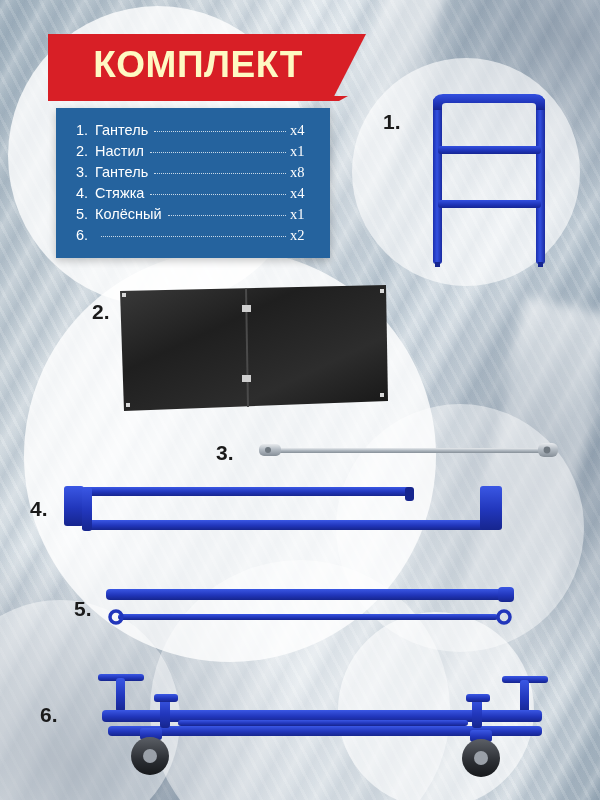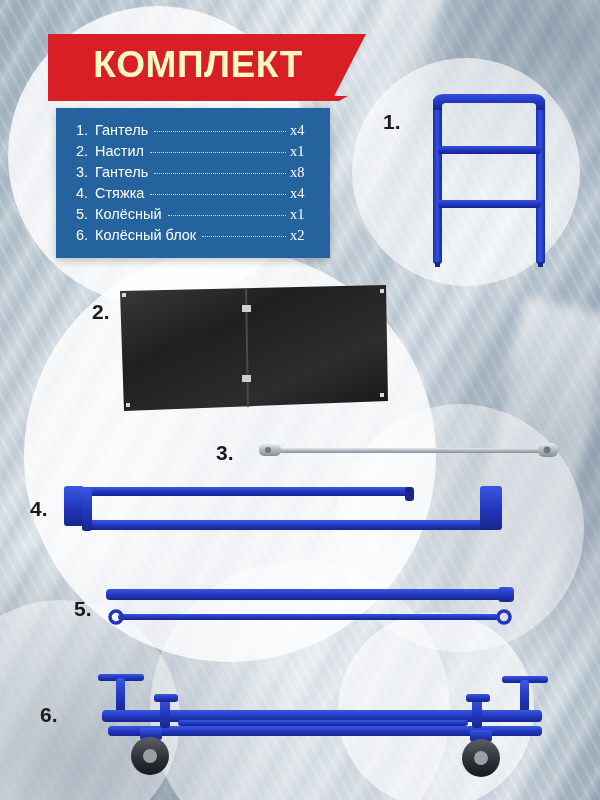--- a/index.html
+++ b/index.html
@@ -234,21 +234,20 @@
       <span class="legend-qty">x4</span>
     </div>
     <div class="legend-row">
       <span class="legend-num">5.</span>
       <span class="legend-name">Колёсный</span>
       <span class="legend-dots"></span>
       <span class="legend-qty">x1</span>
     </div>
     <div class="legend-row">
       <span class="legend-num">6.</span>
-      <span class="legend-name">Колёсный блок</span>
       <span class="legend-dots"></span>
       <span class="legend-qty">x2</span>
     </div>
   </div>
 
   <div class="callout" style="left:383px; top:110px;">1.</div>
   <div id="part1">
     <svg width="150" height="175" viewBox="0 0 150 175" aria-hidden="true">
       <defs>
         <linearGradient id="bluev" x1="0" y1="0" x2="1" y2="0">

